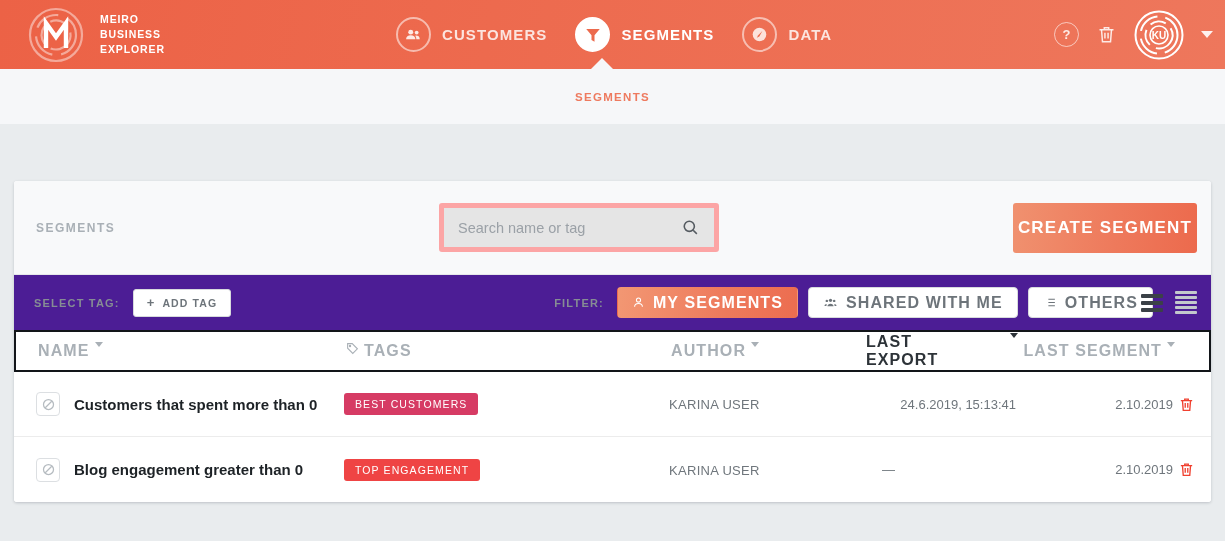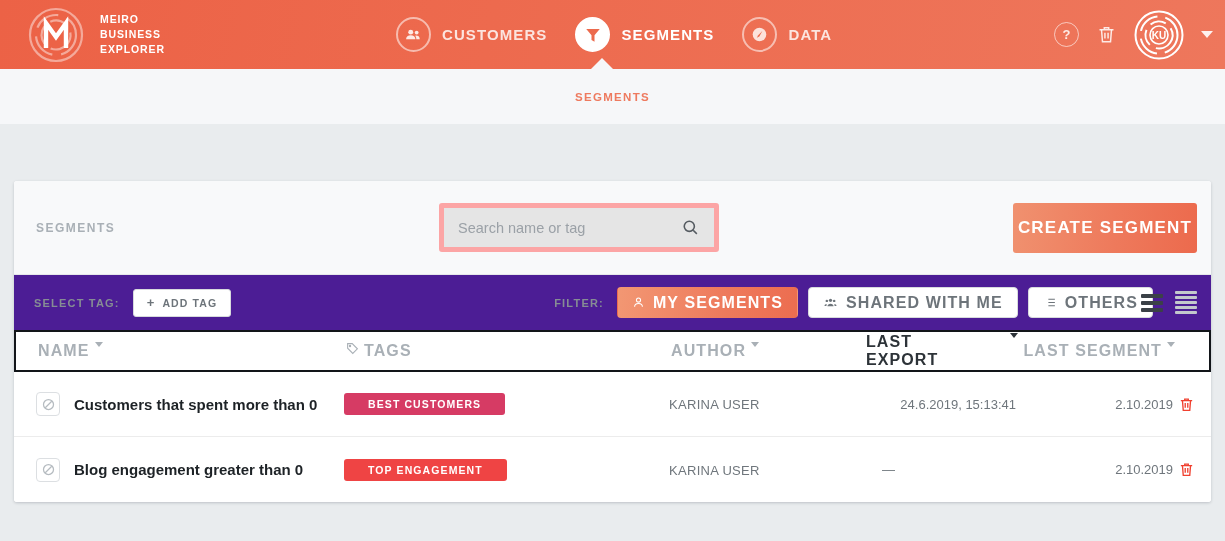--- a/index.html
+++ b/index.html
@@ -263,24 +263,24 @@
     display: flex; align-items: center; justify-content: center;
   }
   .seg-name {
     color: #1d2226;
     font-size: 15px; font-weight: bold;
     cursor: pointer;
   }
 
   .tag {
     display: inline-block;
-    padding: 5px 24px;
+    padding: 5px 11px;
     border-radius: 3px;
     color: #fff;
-    font-size: 10.5px; font-weight: bold; letter-spacing: 1.1px;
+    font-size: 10.5px; font-weight: normal; letter-spacing: 1.1px;
     cursor: pointer;
   }
 
   .cell-text { color: #6f767c; font-size: 13px; }
   .cell-text.author { letter-spacing: 0.3px; }
 
   .del-btn {
     background: none; border: none; cursor: pointer;
     padding: 0; line-height: 0;
   }

